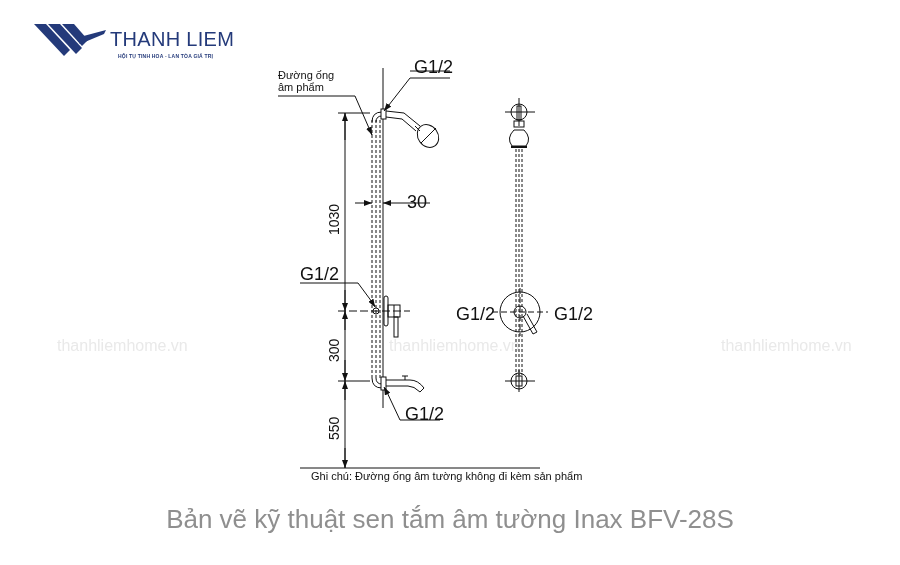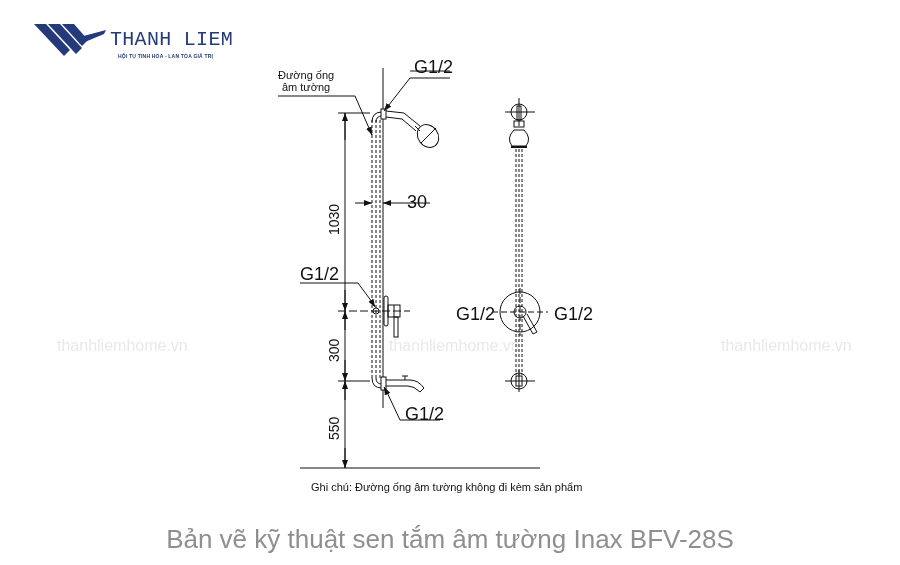--- a/index.html
+++ b/index.html
@@ -1,29 +1,29 @@
 <!DOCTYPE html>
 <html><head>
 <meta charset="utf-8">
 <style>
   html, body { margin:0; padding:0; background:#ffffff; }
   body { width:900px; height:565px; position:relative; overflow:hidden; font-family:"Liberation Sans", sans-serif; }
   .logo { position:absolute; left:30px; top:20px; width:220px; height:45px; }
   .logo-mark { position:absolute; left:0; top:0; width:80px; height:40px; }
-  .logo-text { position:absolute; left:80px; top:8px; font-size:20px; color:#243a7a; letter-spacing:0.3px; white-space:nowrap;font-family:Liberation Mono, monospace; }
+  .logo-text { position:absolute; left:80px; top:8px; font-size:20px; color:#243a7a; letter-spacing:0.3px; white-space:nowrap; }
   .logo-tag { position:absolute; left:88px; top:33px; font-size:5px; color:#243a7a; font-weight:bold; letter-spacing:0.2px; white-space:nowrap; }
   .watermark { position:absolute; top:337px; font-size:16px; color:#e9e9e9; white-space:nowrap;text-align:right; }
   .wm1 { left:57px; } .wm2 { left:389px; } .wm3 { left:721px; }
   svg.drawing { position:absolute; left:0; top:0; }
   .lbl { position:absolute; color:#111; white-space:nowrap; }
   .lbl-sm { font-size:11px; line-height:12px; }
   .lbl-md { font-size:18px; }
   .dim-v { position:absolute; font-size:14px; color:#111; transform:rotate(-90deg); transform-origin:left top; white-space:nowrap; }
-  .note { position:absolute; left:311px; top:470px; font-size:11px; color:#111; white-space:nowrap;margin-top:11px; }
-  .caption { position:absolute; left:0; width:900px; top:524px; text-align:center; font-size:26px; color:#8f8f8f; white-space:nowrap; }
+  .note { position:absolute; left:311px; top:470px; font-size:11px; color:#111; white-space:nowrap; }
+  .caption { position:absolute; left:0; width:900px; top:504px; text-align:center; font-size:26px; color:#8f8f8f; white-space:nowrap; }
 </style>
 </head>
 <body>
 
 <div class="logo">
   <svg class="logo-mark" viewBox="0 0 80 40" width="80" height="40">
     <polygon points="4,4 16,4 40,30 34,36" fill="#243a7a"></polygon>
     <polygon points="18,4 30,4 52,28 46,34" fill="#243a7a"></polygon>
     <polygon points="32,4 44,4 58,20 52,26" fill="#243a7a"></polygon>
     <polygon points="46,18 76,10 74,14 50,24" fill="#243a7a"></polygon>
@@ -134,23 +134,23 @@
       <line x1="533" y1="334" x2="537" y2="332"></line>
 
       <circle cx="519" cy="381" r="8"></circle>
       <line x1="505" y1="381" x2="535" y2="381"></line>
       <line x1="519" y1="370" x2="519" y2="392"></line>
       <rect x="516" y="376" width="6" height="10"></rect>
     </g>
   </g>
 </svg>
 
-<div class="lbl lbl-sm" style="left:278px;top:69px;text-align:center;">
+<div class="lbl lbl-sm" style="left:278px;top:69px;">
   <div>Đường ống</div>
-  <div>âm tường</div>
+  <div>âm phẩm</div>
 </div>
 <div class="lbl lbl-md" style="left:414px;top:57px;">G1/2</div>
 <div class="lbl lbl-md" style="left:407px;top:192px;">30</div>
 <div class="lbl lbl-md" style="left:300px;top:264px;">G1/2</div>
 <div class="lbl lbl-md" style="left:405px;top:404px;">G1/2</div>
 
 <div class="dim-v" style="left:326px;top:235px;">1030</div>
 <div class="dim-v" style="left:326px;top:362px;">300</div>
 <div class="dim-v" style="left:326px;top:440px;">550</div>
 

